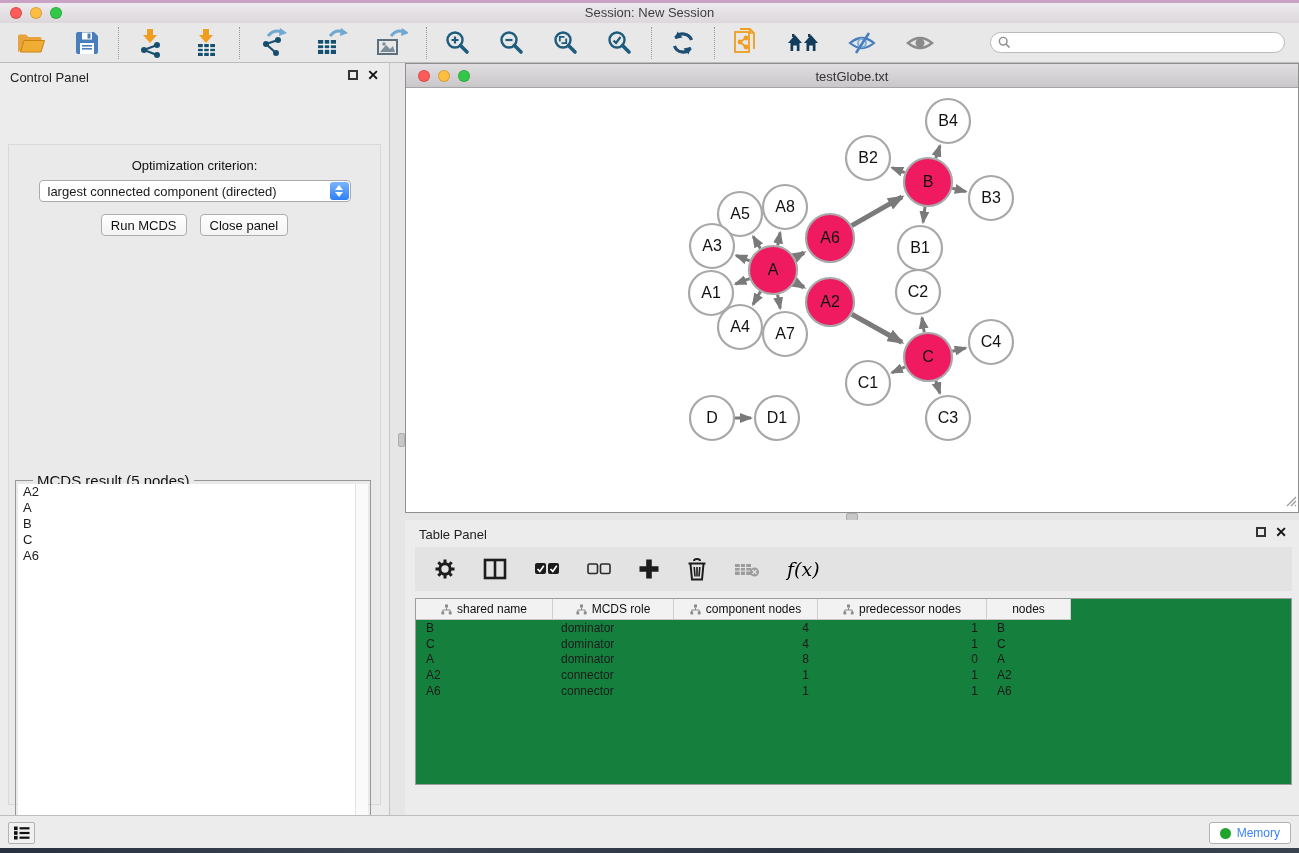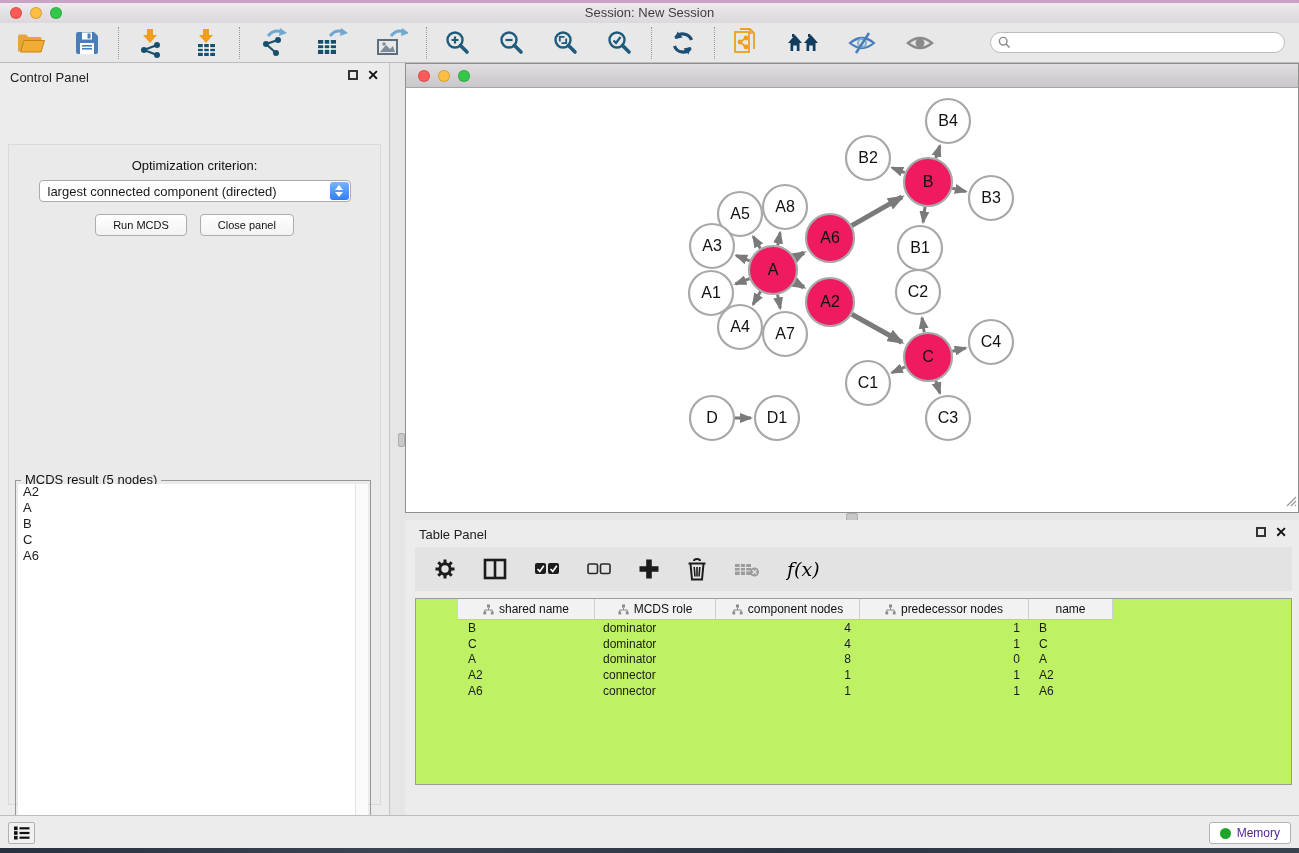--- a/index.html
+++ b/index.html
@@ -44,59 +44,59 @@
   .cp-content { position:absolute; left:8px; right:8px; top:57px; bottom:10px; background:#eaeaea; border:1px solid #d9d9d9;margin-top:24px; }
   .opt-label { margin-top:13px; text-align:center; font-size:13px; color:#111; }
   .selectwrap { position:relative; width:312px; height:22px; margin:7px auto 0 auto; background:#fff;
     border:1px solid #ababab; border-radius:4px; font-size:13px; }
   .selectwrap .selval { position:absolute; left:8px; top:3px; white-space:nowrap; }
   .spinner { position:absolute; right:1px; top:1px; width:19px; height:18px; border-radius:3px;
     background:linear-gradient(#7ab5fc,#2e7ef7); display:flex; flex-direction:column; align-items:center; justify-content:center; gap:2px; }
   .spinner .up { width:0; height:0; border-left:4px solid transparent; border-right:4px solid transparent; border-bottom:5px solid #fff; }
   .spinner .dn { width:0; height:0; border-left:4px solid transparent; border-right:4px solid transparent; border-top:5px solid #fff; }
   .btn-row { display:flex; justify-content:center; gap:13px; margin-top:12px; }
-  .mac-btn { height:22px; padding:0 17px; font-size:11px; background:linear-gradient(#ffffff,#f3f3f3);
+  .mac-btn { height:22px; padding:0 9px; font-size:13px; background:linear-gradient(#ffffff,#f3f3f3);
     border:1px solid #adadad; border-radius:4px; color:#111; cursor:default; }
 
   .group-box { position:absolute; left:6px; right:9px; top:335px; height:345px; border:1px solid #979797; }
-  .group-box .legend { position:absolute; left:5px; top:-9px; background:#eaeaea; padding:0 4px; font-size:13px; color:#111; }
+  .group-box .legend { position:absolute; left:17px; top:-9px; background:#eaeaea; padding:0 4px; font-size:15px; color:#111; }
   .mcds-list { position:absolute; left:2px; right:15px; top:3px; bottom:2px; background:#fff; overflow:hidden; }
   .mcds-list .list-item { font-size:13px; line-height:16px; padding-left:5px; }
   .vscroll-track { position:absolute; right:2px; top:3px; bottom:2px; width:13px; background:#fafafa; border-left:1px solid #e3e3e3; }
 
   
   .network-window { position:absolute; left:405px; top:63px; width:894px; height:450px; background:#fff; border:1px solid #8f8f8f; }
   .nw-titlebar { position:absolute; left:0; top:0; width:100%; height:24px;
     background:linear-gradient(#e0dee0 0%,#cac7ca 100%); border-bottom:1px solid #a5a5a5; }
   .nw-titlebar .title { position:absolute; left:0; right:0; top:5px; text-align:center; font-size:13px; color:#333; }
   .nw-canvas { position:absolute; left:0; top:24px; width:892px; height:424px; }
   .resize-grip { position:absolute; right:1px; bottom:1px; }
   .nw-vthumb { position:absolute; left:-8px; top:369px; width:7px; height:14px; background:#c7c7c7; border:1px solid #aeaeae; border-radius:2px; }
   .nw-hthumb { position:absolute; left:440px; bottom:-9px; width:12px; height:8px; background:#c7c7c7; border:1px solid #aeaeae; border-radius:2px; }
 
   
   .table-panel { position:absolute; left:405px; top:520px; width:894px; height:295px; background:#ececec; }
   .tp-toolbar { position:absolute; left:10px; right:7px; top:27px; height:44px; background:#e4e3e4;
     display:flex; align-items:center; gap:27px; padding-left:19px; }
   .fx { font-family:"DejaVu Serif","Liberation Serif",serif; font-style:italic; font-size:19px; color:#000000; }
-  .tp-table { position:absolute; left:10px; right:7px; top:78px; height:187px; background:#bef264; border:1px solid #9c9c9c; overflow:hidden;padding-left:42px; }
+  .tp-table { position:absolute; left:10px; right:7px; top:78px; height:187px; background:#15803d; border:1px solid #9c9c9c; overflow:hidden; }
   .thead { display:flex; height:21px; }
   .th { display:flex; align-items:center; justify-content:center; gap:5px; background:#f3f2f3;
     border-right:1px solid #cfcfcf; border-bottom:1px solid #c4c4c4; font-size:12px; color:#111; }
   .trow { display:flex; height:15.7px; align-items:center; }
   .td { font-size:12px; white-space:nowrap; overflow:hidden; }
   .td.l { text-align:left; } .td.r { text-align:right; }
   .tp-tabs { position:absolute; left:0; top:269px; width:100%; }
 
   
   .statusbar { position:absolute; left:0; top:815px; width:100%; height:33px; background:#ececec; border-top:1px solid #bdbdbd; }
   .listbtn { position:absolute; left:8px; top:6px; width:27px; height:22px; background:#f1f1f1; border:1px solid #b2b2b2;
     border-radius:2px; display:flex; align-items:center; justify-content:center; }
   .membtn { position:absolute; right:8px; top:6px; height:22px; background:#fff; border:1px solid #b2b2b2; border-radius:3px;
-    display:flex; align-items:center; gap:6px; padding:0 10px; font-size:12px; color:#4c1d95; }
+    display:flex; align-items:center; gap:6px; padding:0 10px; font-size:12px; color:#3b82f6; }
   .memdot { width:11px; height:11px; border-radius:50%; background:#1fa32b; }
   .desktop-strip { position:absolute; left:0; top:848px; width:100%; height:5px;
     background:linear-gradient(90deg,#28313f,#3a4452 30%,#2b3442 60%,#39434f); }
 </style>
 </head>
 <body>
 
 <div class="titlebar">
   <div class="lights">
     <span class="light red"></span>
@@ -294,20 +294,21 @@
   </div>
 </div>
 
 <div class="network-window">
   <div class="nw-titlebar">
     <div class="lights" style="left:12px; top:6px;">
       <span class="light red"></span>
       <span class="light yellow"></span>
       <span class="light green"></span>
     </div>
+    <div class="title">testGlobe.txt</div>
   </div>
   <svg class="nw-canvas" id="graph-canvas" viewBox="0 0 892 424" shape-rendering="geometricPrecision">
       <defs>
         <marker id="ah" markerUnits="userSpaceOnUse" markerWidth="13" markerHeight="10" refX="11" refY="5" orient="auto">
           <path d="M0,0 L13,5 L0,10 Z" fill="#7a7a7a"></path>
         </marker>
         <marker id="ahb" markerUnits="userSpaceOnUse" markerWidth="17" markerHeight="13" refX="14" refY="6.5" orient="auto">
           <path d="M0,0 L17,6.5 L0,13 Z" fill="#7a7a7a"></path>
         </marker>
       </defs>
@@ -516,21 +517,21 @@
         <div class="th" style="width: 169px;">
           <svg width="11" height="11" viewBox="0 0 11 11">
             <rect x="4" y="0.5" width="3" height="3" fill="#8a8a8a"></rect>
             <path d="M5.5 3.5 V6 M1.8 8 V6 H9.2 V8" stroke="#8a8a8a" fill="none" stroke-width="1"></path>
             <rect x="0.4" y="7.6" width="2.8" height="2.8" fill="#8a8a8a"></rect>
             <rect x="7.8" y="7.6" width="2.8" height="2.8" fill="#8a8a8a"></rect>
           </svg>
           <span>predecessor nodes</span>
         </div>
         <div class="th" style="width: 84px;">
-          <span>name</span>
+          <span>nodes</span>
         </div>
       </div>
     <div id="table-body">
         <div class="trow">
           <div class="td l" style="width: 137px; padding-left: 10px;">B</div>
           <div class="td l" style="width: 121px; padding-left: 8px;">dominator</div>
           <div class="td r" style="width: 144px; padding-right: 9px;">4</div>
           <div class="td r" style="width: 169px; padding-right: 9px;">1</div>
           <div class="td l" style="width: 84px; padding-left: 10px;">B</div>
         </div>

